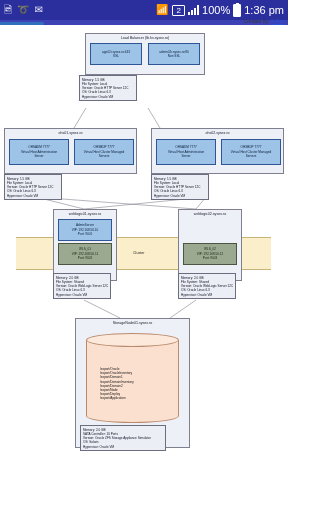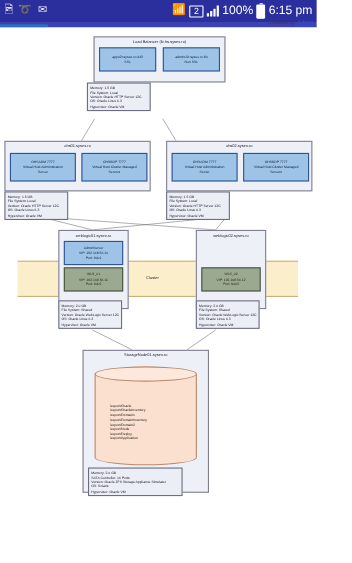--- a/index.html
+++ b/index.html
@@ -161,21 +161,21 @@
       <span class="sb-ico">📶</span>
       <span class="sb-badge">2</span>
       <span class="sb-sig">
           <i></i>
           <i></i>
           <i></i>
           <i></i>
         </span>
       <span class="sb-txt">100%</span>
       <span class="sb-batt"></span>
-      <span class="sb-txt">6:15 pm</span>
+      <span class="sb-txt">1:36 pm</span>
     </div>
   </div>
 
   <div class="appband"></div>
   <div class="appband-shine"></div>
 
   <div class="credit">
     <span>Created by: </span><a href="#">Adrian</a>
   </div>
 

